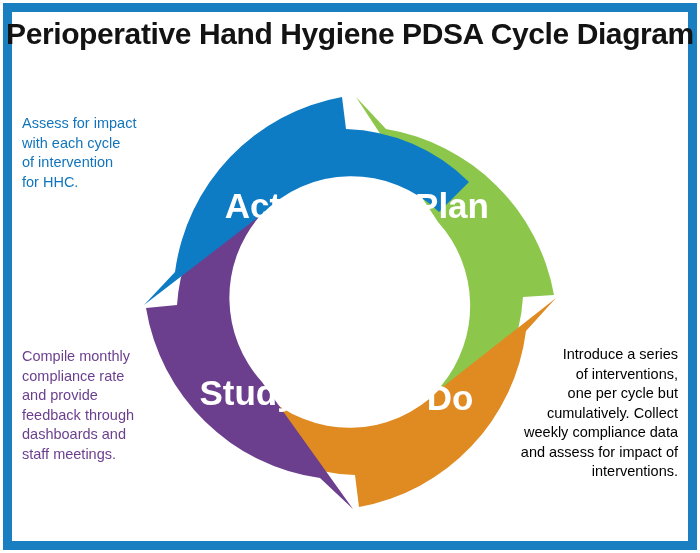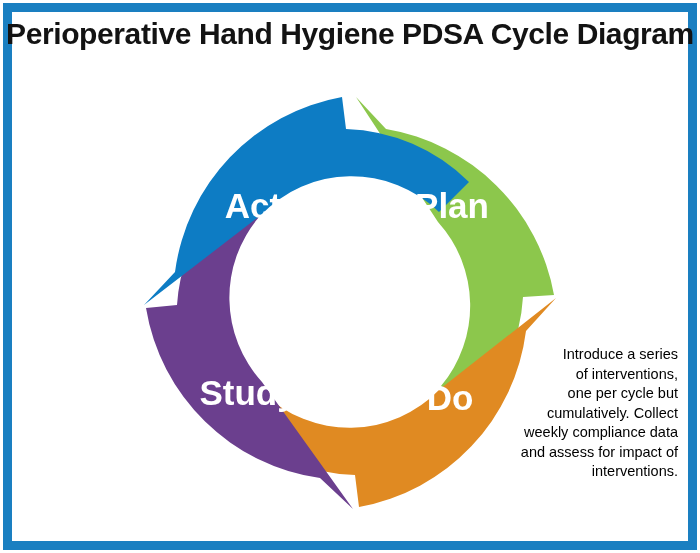--- a/index.html
+++ b/index.html
@@ -160,22 +160,32 @@
                A 125 125 0 0 0 121 130
                Z"></path>
 
       <text class="seg-label" x="113" y="133" text-anchor="middle">Act</text>
       <text class="seg-label" x="312" y="133" text-anchor="middle">Plan</text>
       <text class="seg-label" x="108" y="320" text-anchor="middle">Study</text>
       <text class="seg-label" x="310" y="325" text-anchor="middle">Do</text>
     </svg>
   </div>
 
+  <div class="desc desc-act">Assess for impact
+with each cycle
+of intervention
+for HHC.</div>
 
 
+  <div class="desc desc-study">Compile monthly
+compliance rate
+and provide
+feedback through
+dashboards and
+staff meetings.</div>
 
   <div class="desc desc-do">Introduce a series
 of interventions,
 one per cycle but
 cumulatively. Collect
 weekly compliance data
 and assess for impact of
 interventions.</div>
 
 </div>

